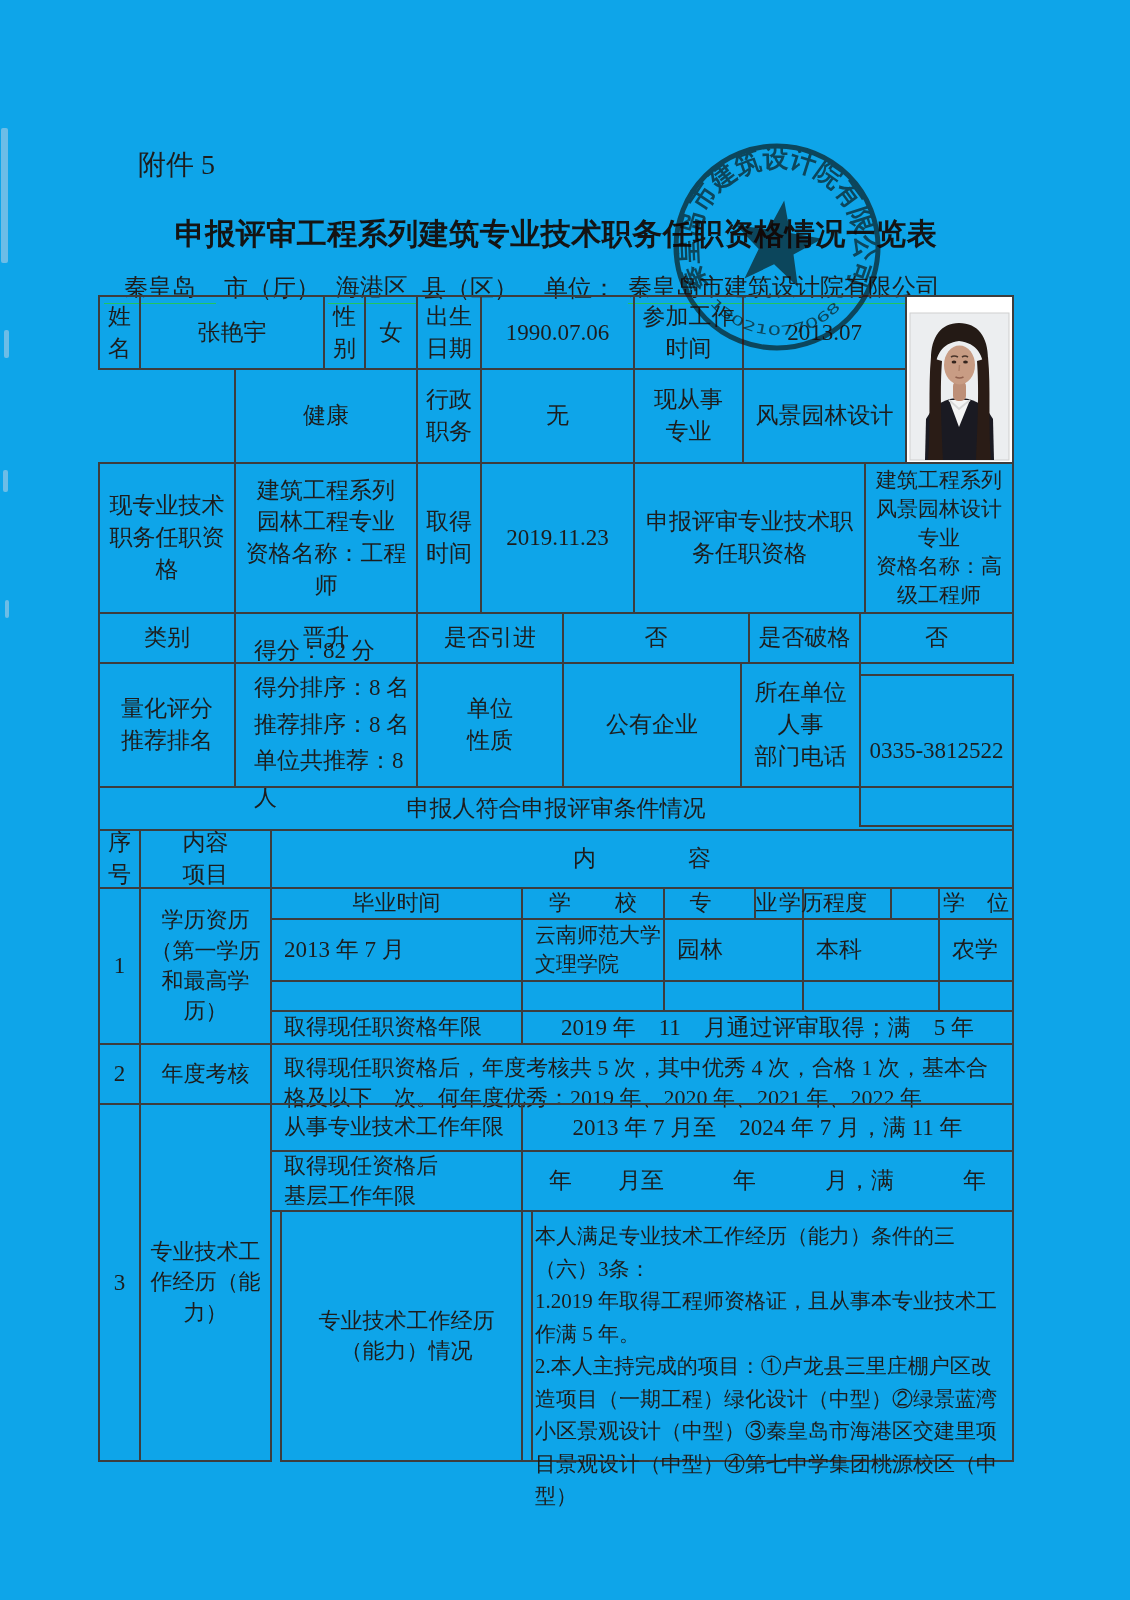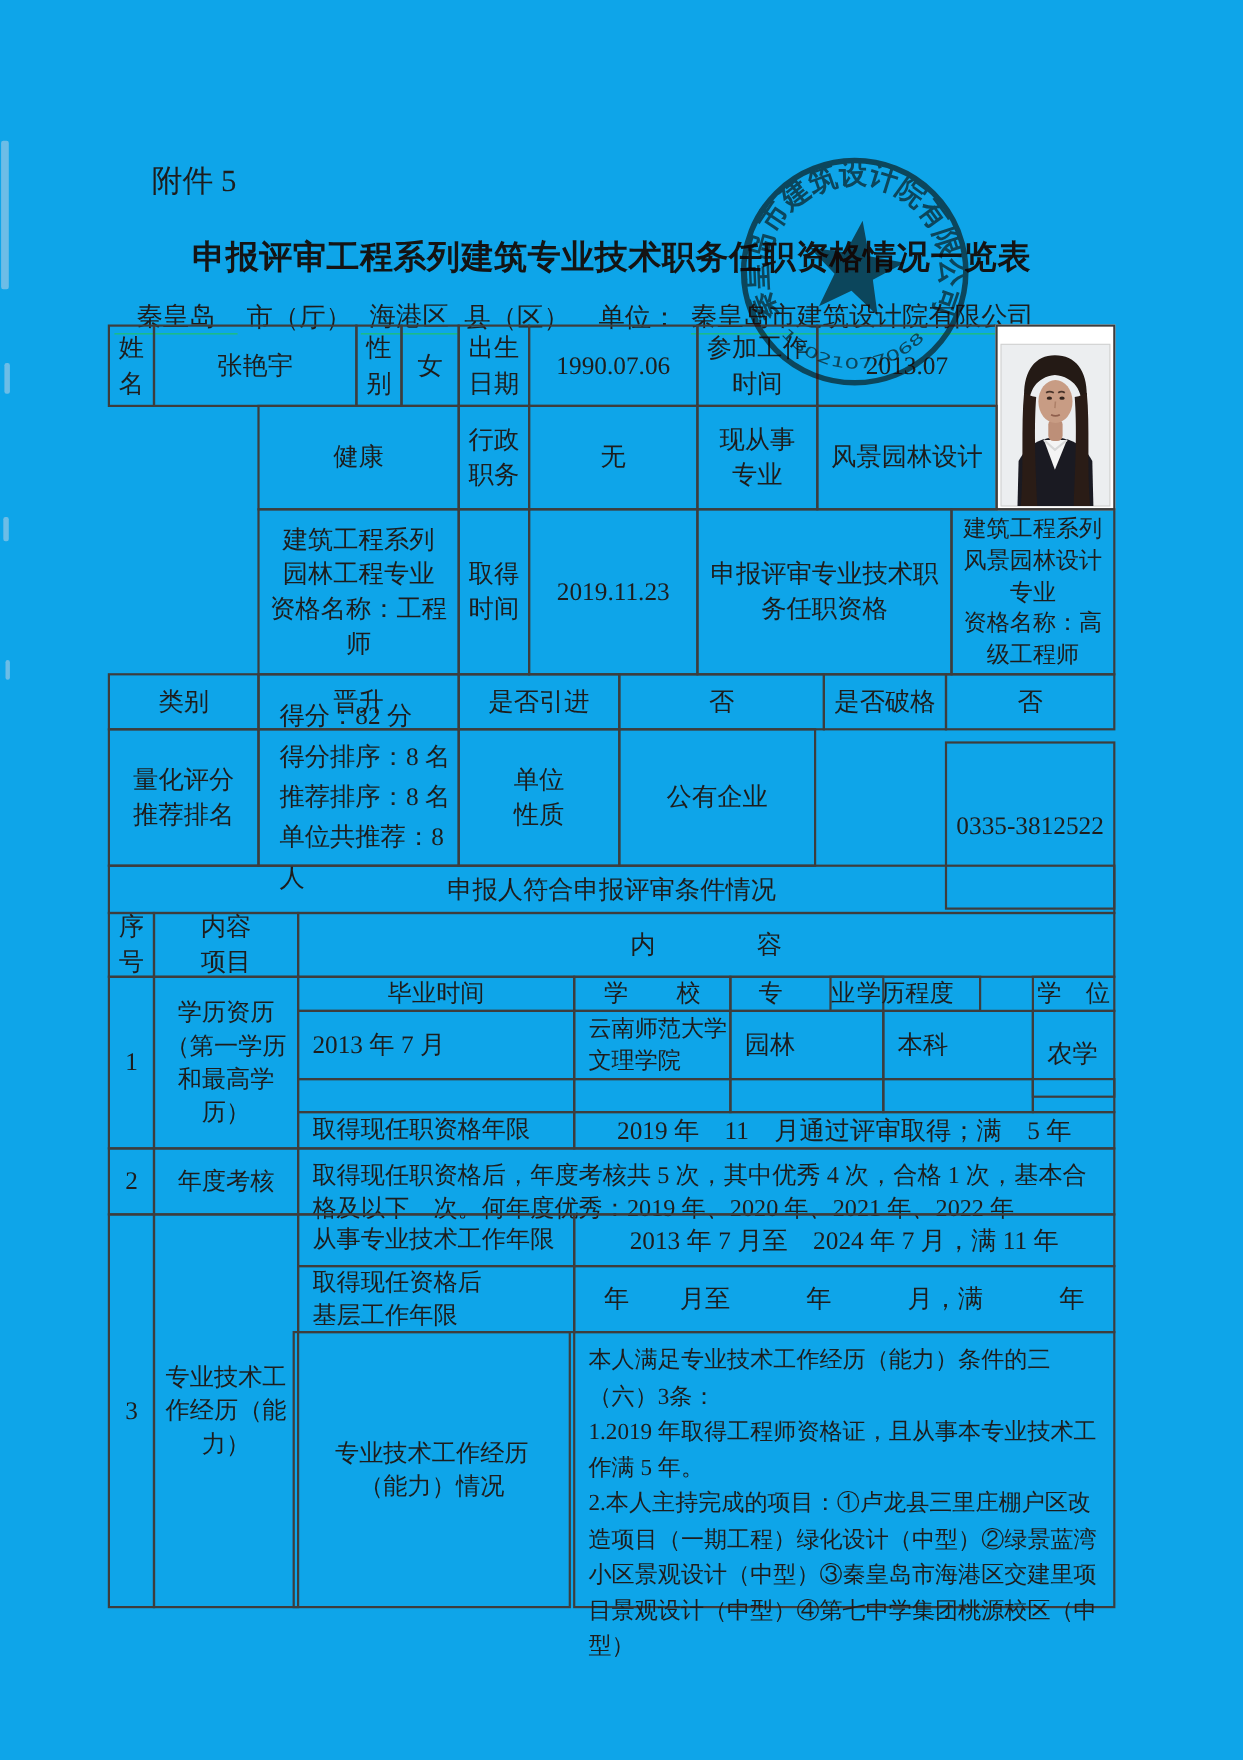--- a/index.html
+++ b/index.html
@@ -79,20 +79,21 @@
   </div>
 
   <div class="cell" style="left:234px;top:368px;width:184px;height:96px">健康</div>
   <div class="cell" style="left:416px;top:368px;width:66px;height:96px">行政
 职务</div>
   <div class="cell" style="left:480px;top:368px;width:155px;height:96px">无</div>
   <div class="cell" style="left:633px;top:368px;width:111px;height:96px">现从事
 专业</div>
   <div class="cell" style="left:742px;top:368px;width:165px;height:96px">风景园林设计</div>
 
+  <div class="cell" style="left:98px;top:462px;width:138px;height:152px">现专业技术职务任职资格</div>
   <div class="cell" style="left:234px;top:462px;width:184px;height:152px">建筑工程系列
 园林工程专业
 资格名称：工程师</div>
   <div class="cell" style="left:416px;top:462px;width:66px;height:152px">取得
 时间</div>
   <div class="cell" style="left:480px;top:462px;width:155px;height:152px">2019.11.23</div>
   <div class="cell" style="left:633px;top:462px;width:233px;height:152px">申报评审专业技术职务任职资格</div>
   <div class="cell f21" style="left:864px;top:462px;width:150px;height:152px">建筑工程系列风景园林设计专业
 资格名称：高级工程师</div>
 
@@ -105,20 +106,23 @@
 
   <div class="cell" style="left:98px;top:662px;width:138px;height:126px">量化评分
 推荐排名</div>
   <div class="cell score" style="left:234px;top:662px;width:184px;height:126px">得分：82 分
 得分排序：8 名
 推荐排序：8 名
 单位共推荐：8 人</div>
   <div class="cell" style="left:416px;top:662px;width:148px;height:126px">单位
 性质</div>
   <div class="cell" style="left:562px;top:662px;width:180px;height:126px">公有企业</div>
+  <div class="cell" style="left:740px;top:662px;width:121px;height:126px">所在单位
+人事
+部门电话</div>
   <div class="cell" style="left:859px;top:674px;width:155px;height:153px">0335-3812522</div>
 
   <div class="cell" style="left:98px;top:786px;width:916px;height:45px">申报人符合申报评审条件情况</div>
 
   <div class="cell" style="left:98px;top:829px;width:43px;height:60px">序号</div>
   <div class="cell" style="left:139px;top:829px;width:133px;height:60px">内容
 项目</div>
   <div class="cell" style="left:270px;top:829px;width:744px;height:60px">内　　　　容</div>
 
   <div class="cell" style="left:98px;top:887px;width:43px;height:158px">1</div>
@@ -130,21 +134,21 @@
   <div class="cell f22" style="left:270px;top:887px;width:253px;height:33px">毕业时间</div>
   <div class="cell f22" style="left:521px;top:887px;width:144px;height:33px">学　　校</div>
   <div class="cell f22" style="left:663px;top:887px;width:141px;height:33px">专　　业</div>
   <div class="cell f22" style="left:754px;top:887px;width:138px;height:33px">学历程度</div>
   <div class="cell f22" style="left:938px;top:887px;width:76px;height:33px">学　位</div>
 
   <div class="cell lft" style="left:270px;top:918px;width:253px;height:64px">2013 年 7 月</div>
   <div class="cell lft" style="left:663px;top:918px;width:141px;height:64px">园林</div>
   <div class="cell lft f21" style="left:521px;top:918px;width:144px;height:64px">云南师范大学文理学院</div>
   <div class="cell lft" style="left:802px;top:918px;width:138px;height:64px">本科</div>
-  <div class="cell lft" style="left:938px;top:918px;width:76px;height:80px">农学</div>
+  <div class="cell lft" style="left:938px;top:918px;width:76px;height:64px">农学</div>
 
   <div class="cell" style="left:270px;top:980px;width:253px;height:32px"></div>
   <div class="cell" style="left:521px;top:980px;width:144px;height:32px"></div>
   <div class="cell" style="left:663px;top:980px;width:141px;height:32px"></div>
   <div class="cell" style="left:802px;top:980px;width:138px;height:32px"></div>
   <div class="cell" style="left:938px;top:980px;width:76px;height:32px"></div>
 
   <div class="cell lft f22" style="left:270px;top:1010px;width:253px;height:35px">取得现任职资格年限</div>
   <div class="cell" style="left:521px;top:1010px;width:493px;height:35px">2019 年　11　月通过评审取得；满　5 年</div>
 
@@ -157,21 +161,21 @@
 作经历（能
 力）</div>
 
   <div class="cell lft f22" style="left:270px;top:1103px;width:253px;height:49px">从事专业技术工作年限</div>
   <div class="cell" style="left:521px;top:1103px;width:493px;height:49px">2013 年 7 月至　2024 年 7 月，满 11 年</div>
 
   <div class="cell lft f22" style="left:270px;top:1150px;width:253px;height:62px">取得现任资格后
 基层工作年限</div>
   <div class="cell" style="left:521px;top:1150px;width:493px;height:62px">年　　月至　　　年　　　月，满　　　年</div>
 
-  <div class="cell f22" style="left:266px;top:1210px;width:253px;height:252px">专业技术工作经历
+  <div class="cell f22" style="left:280px;top:1210px;width:253px;height:252px">专业技术工作经历
 （能力）情况</div>
   <div class="cell longtext f21" style="left:521px;top:1210px;width:493px;height:252px">本人满足专业技术工作经历（能力）条件的三（六）3条：
 1.2019 年取得工程师资格证，且从事本专业技术工作满 5 年。
 2.本人主持完成的项目：①卢龙县三里庄棚户区改造项目（一期工程）绿化设计（中型）②绿景蓝湾小区景观设计（中型）③秦皇岛市海港区交建里项目景观设计（中型）④第七中学集团桃源校区（中型）</div>
 
   <svg class="stamp" width="270" height="275" viewBox="650 118 270 275">
     <circle cx="777" cy="247" r="101" fill="none" stroke="#cc4b41" stroke-width="5"></circle>
     <defs>
       <path id="ringArc" d="M 707.7 287 A 80 80 0 1 1 846.3 287" fill="none"></path>
       <path id="numArc" d="M 709.6 303.6 A 88 88 0 0 0 844.4 303.6" fill="none"></path>

